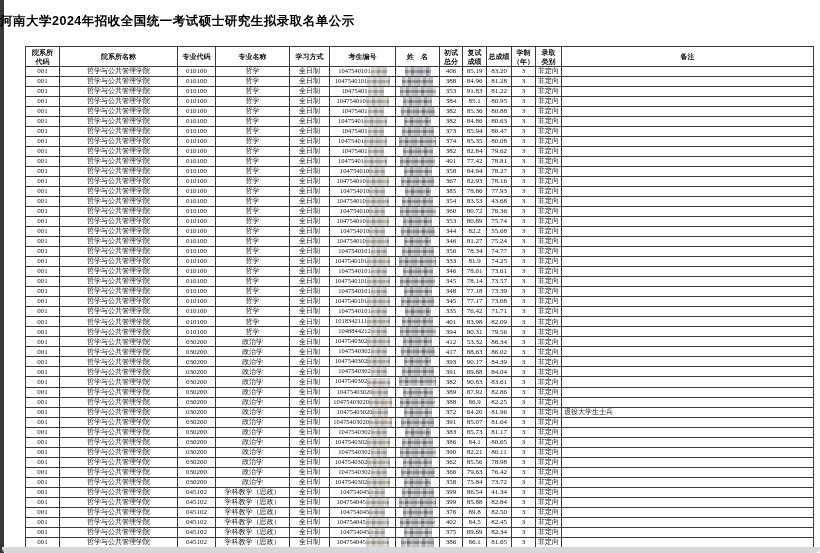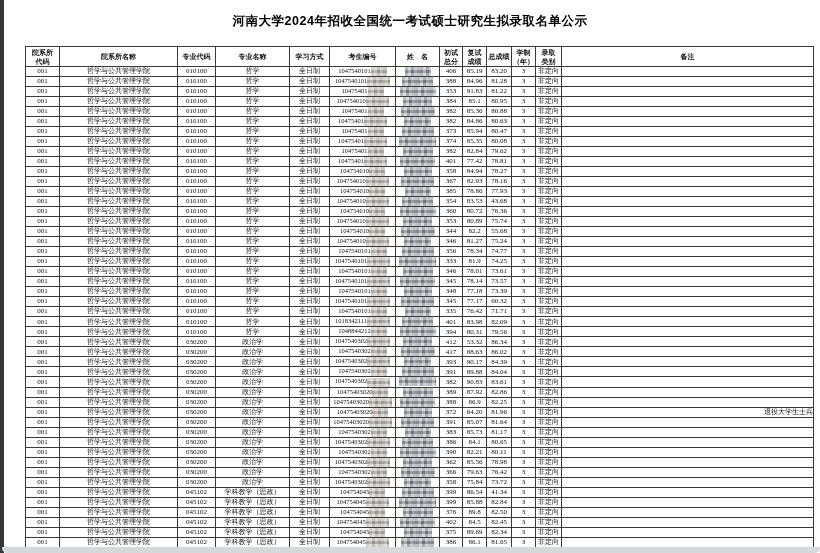--- a/index.html
+++ b/index.html
@@ -6,21 +6,21 @@
   body{
     width:820px;height:553px;position:relative;overflow:hidden;
     background:#ffffff;
     font-family:"Liberation Serif", serif;
     color:#111;
   }
   .left-edge{position:absolute;left:0;top:0;width:4px;height:553px;background:#35373a;}
   .bottom-bar{position:absolute;left:2px;right:0;bottom:0;height:6px;background:#d6d8db;border-radius:0 0 5px 5px;}
   .doc-title{
     position:absolute;top:13px;left:0;width:100%;
-    text-align:center;font-weight:bold;font-size:12.5px;letter-spacing:.5px;
+    text-align:left;font-weight:bold;font-size:12.5px;letter-spacing:.5px;
     font-family:"Liberation Sans", sans-serif;color:#000;
   }
   table.admission{
     position:absolute;top:46px;left:25px;width:788px;
     border-collapse:collapse;table-layout:fixed;
     font-size:7px;
   }
   .admission th,.admission td{
     border:1px solid #3a3a3a;
     padding:0;margin:0;
@@ -28,21 +28,21 @@
     height:8.8px;line-height:8.8px;
     overflow:hidden;white-space:nowrap;
   }
   .admission thead th{
     height:19px;line-height:9px;
     font-weight:bold;font-size:7px;
     white-space:pre-line;
     font-family:"Liberation Sans", sans-serif;
   }
   .admission td.examcell{font-size:6.5px;text-align:center;}
-  .admission td.remark{text-align:right;padding-left:2px;margin-left:29px;}
+  .admission td.remark{text-align:left;padding-left:2px;margin-left:29px;}
   .mosaic{
     display:inline-block;height:9px;vertical-align:middle;
     background-image:
       repeating-linear-gradient(0deg, rgba(255,255,255,.35) 0 3px, rgba(0,0,0,.10) 3px 6px),
       repeating-linear-gradient(90deg,#bfb9b1 0 3px,#d3cec7 3px 6px,#a9a49e 6px 9px,#cbc6c0 9px 12px,#b3ada6 12px 15px);
   }
   .mosaic-b{
     background-image:
       repeating-linear-gradient(0deg, rgba(255,255,255,.30) 0 3px, rgba(0,0,0,.14) 3px 6px),
       repeating-linear-gradient(90deg,#9aa0a6 0 3px,#c6c9cd 3px 6px,#83888e 6px 9px,#b7bac0 9px 12px,#a3a7ad 12px 15px);
@@ -442,21 +442,21 @@
       <tr>
         <td>001</td>
         <td>哲学与公共管理学院</td>
         <td>010100</td>
         <td>哲学</td>
         <td>全日制</td>
         <td class="examcell"><span>1047540101</span><span class="mosaic" style="width: 23px;"></span></td>
         <td class="namecell"><span class="mosaic mosaic-b" style="width: 33px;"></span></td>
         <td>345</td>
         <td>77.17</td>
-        <td>60.32</td>
+        <td>73.08</td>
         <td>3</td>
         <td>非定向</td>
         <td class="remark"></td>
       </tr>
       <tr>
         <td>001</td>
         <td>哲学与公共管理学院</td>
         <td>010100</td>
         <td>哲学</td>
         <td>全日制</td>

